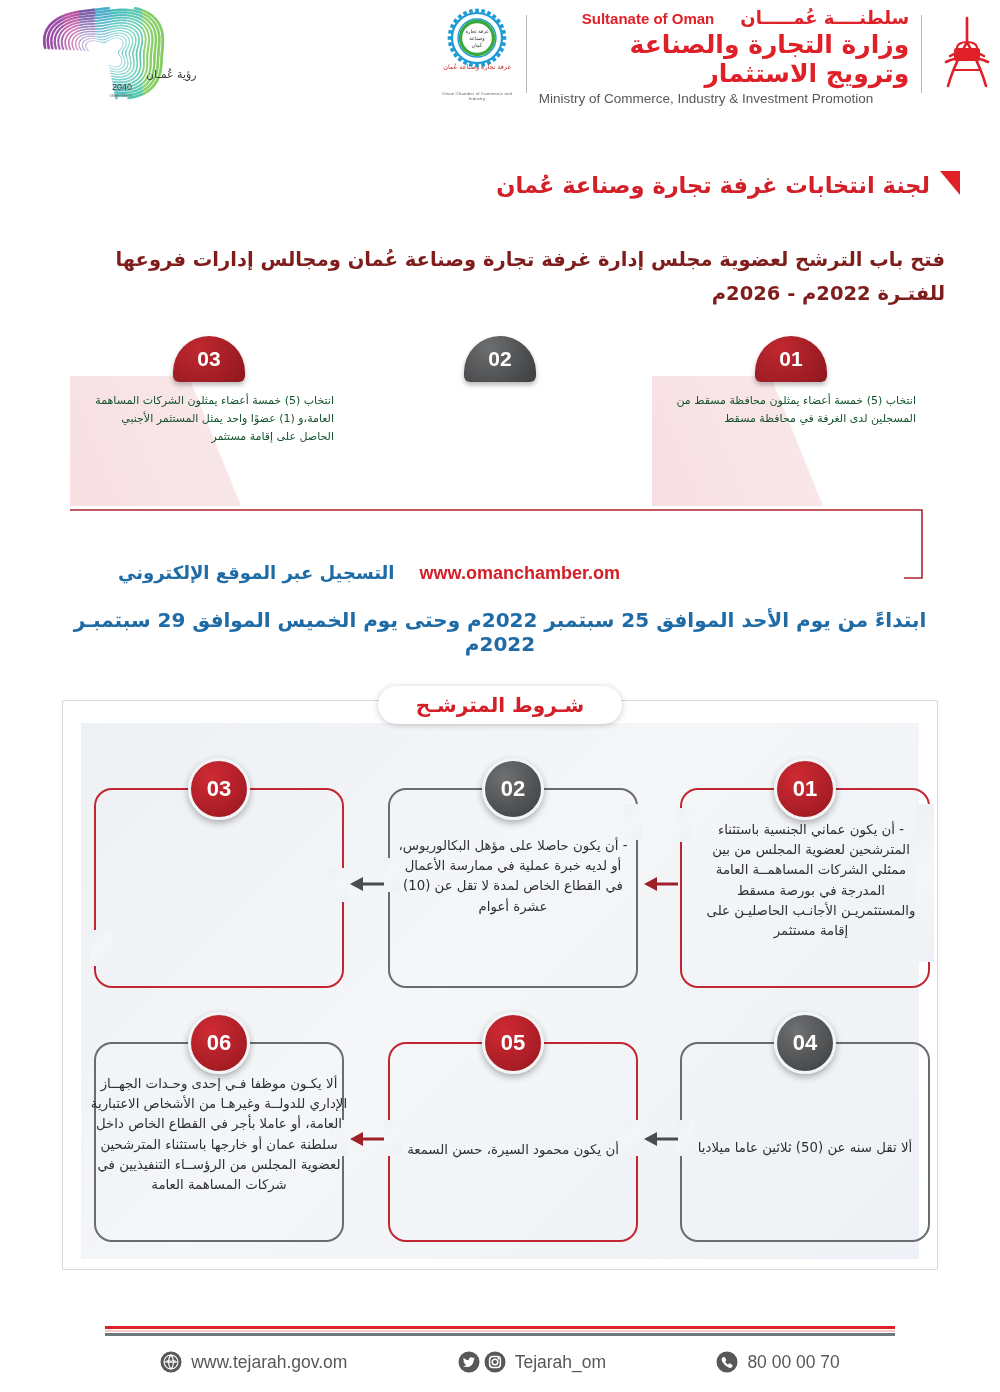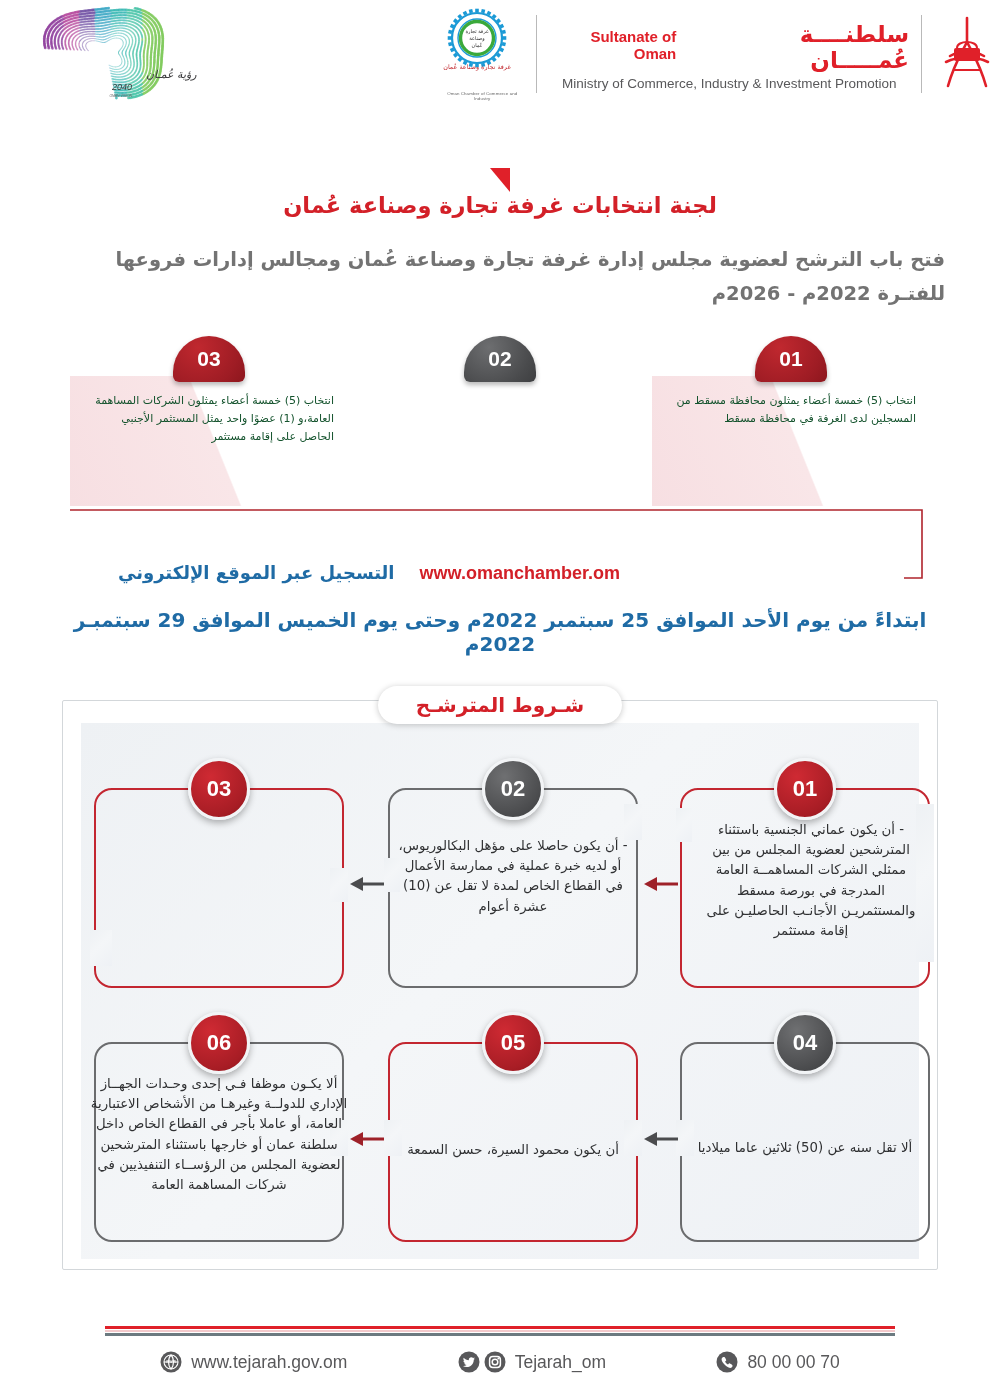--- a/index.html
+++ b/index.html
@@ -20,21 +20,20 @@
     height: 110px;
     width: 100%;
   }
 
   .vision-logo {
     position: absolute;
     left: 28px;
     top: 6px;
     width: 180px;
     height: 96px;
-    font-style: italic;
   }
   .vision-logo svg { display: block; }
 
   .ministry-block {
     position: absolute;
     left: 440px;
     top: 8px;
     display: flex;
     align-items: center;
     height: 92px;
@@ -64,21 +63,21 @@
 
   .min-line1 {
     display: flex;
     align-items: baseline;
     justify-content: flex-start;
     gap: 26px;
     direction: rtl;
   }
   .min-ar-sultanate {
     color: #e02029;
-    font-size: 23px;
+    font-size: 18px;
     font-weight: bold;
     letter-spacing: 2px;
   }
   .min-en-sultanate {
     color: #e02029;
     font-size: 15px;
     font-weight: bold;
     font-family: "Liberation Sans", sans-serif;
   }
   .min-ar-main {
@@ -86,60 +85,59 @@
     font-size: 25px;
     font-weight: bold;
     margin-top: 2px;
     letter-spacing: 0px;
   }
   .min-en-main {
     color: #58585a;
     font-size: 13.5px;
     font-family: "Liberation Sans", sans-serif;
     direction: ltr;
-    text-align: center;
+    text-align: left;
     margin-top: 3px;
   }
 
   .oman-emblem { width: 66px; height: 84px; margin-right: 0; }
   .oman-emblem svg { display: block; }
 
   
   .title-row {
     position: absolute;
     top: 172px;
     right: 40px;
     left: 40px;
     display: flex;
     justify-content: flex-start;
     align-items: center;
-    gap: 0;
+    gap: 10px;
     direction: rtl;
-    flex-direction: column;
   }
   .tri {
     width: 0; height: 0;
     border-top: 24px solid #e02029;
     border-left: 20px solid transparent;
     flex: 0 0 auto;
     margin-top: -4px;
   }
   .main-title {
     color: #d32028;
     font-size: 22.5px;
     font-weight: bold;
   }
 
   .subtitle {
     position: absolute;
     top: 243px;
     right: 55px;
     left: 55px;
     text-align: right;
-    color: #737373;
+    color: #7f1d1d;
     font-size: 19.5px;
     font-weight: bold;
     line-height: 1.75;
     direction: rtl;
   }
 
   
   .cards {
     position: absolute;
     top: 336px;
@@ -2913,20 +2911,21 @@
       <div class="seal-caption">Oman Chamber of Commerce and Industry</div>
     </div>
 
     <div class="vdiv"></div>
 
     <div class="ministry-text">
       <div class="min-line1">
         <span class="min-ar-sultanate">سلطنــــة عُمـــــان</span>
         <span class="min-en-sultanate">Sultanate of Oman</span>
       </div>
+      <div class="min-ar-main">وزارة التجارة والصناعة وترويج الاستثمار</div>
       <div class="min-en-main">Ministry of Commerce, Industry &amp; Investment Promotion</div>
     </div>
 
     <div class="vdiv"></div>
 
     <div class="oman-emblem">
       <svg width="66" height="84" viewBox="0 0 66 84">
         <g stroke="#e02029" stroke-width="2.6" fill="none" stroke-linecap="round">
           <path d="M33 6 L33 30"></path>
           <path d="M14 74 C 20 52, 28 40, 33 30 C 38 40, 46 52, 52 74"></path>

